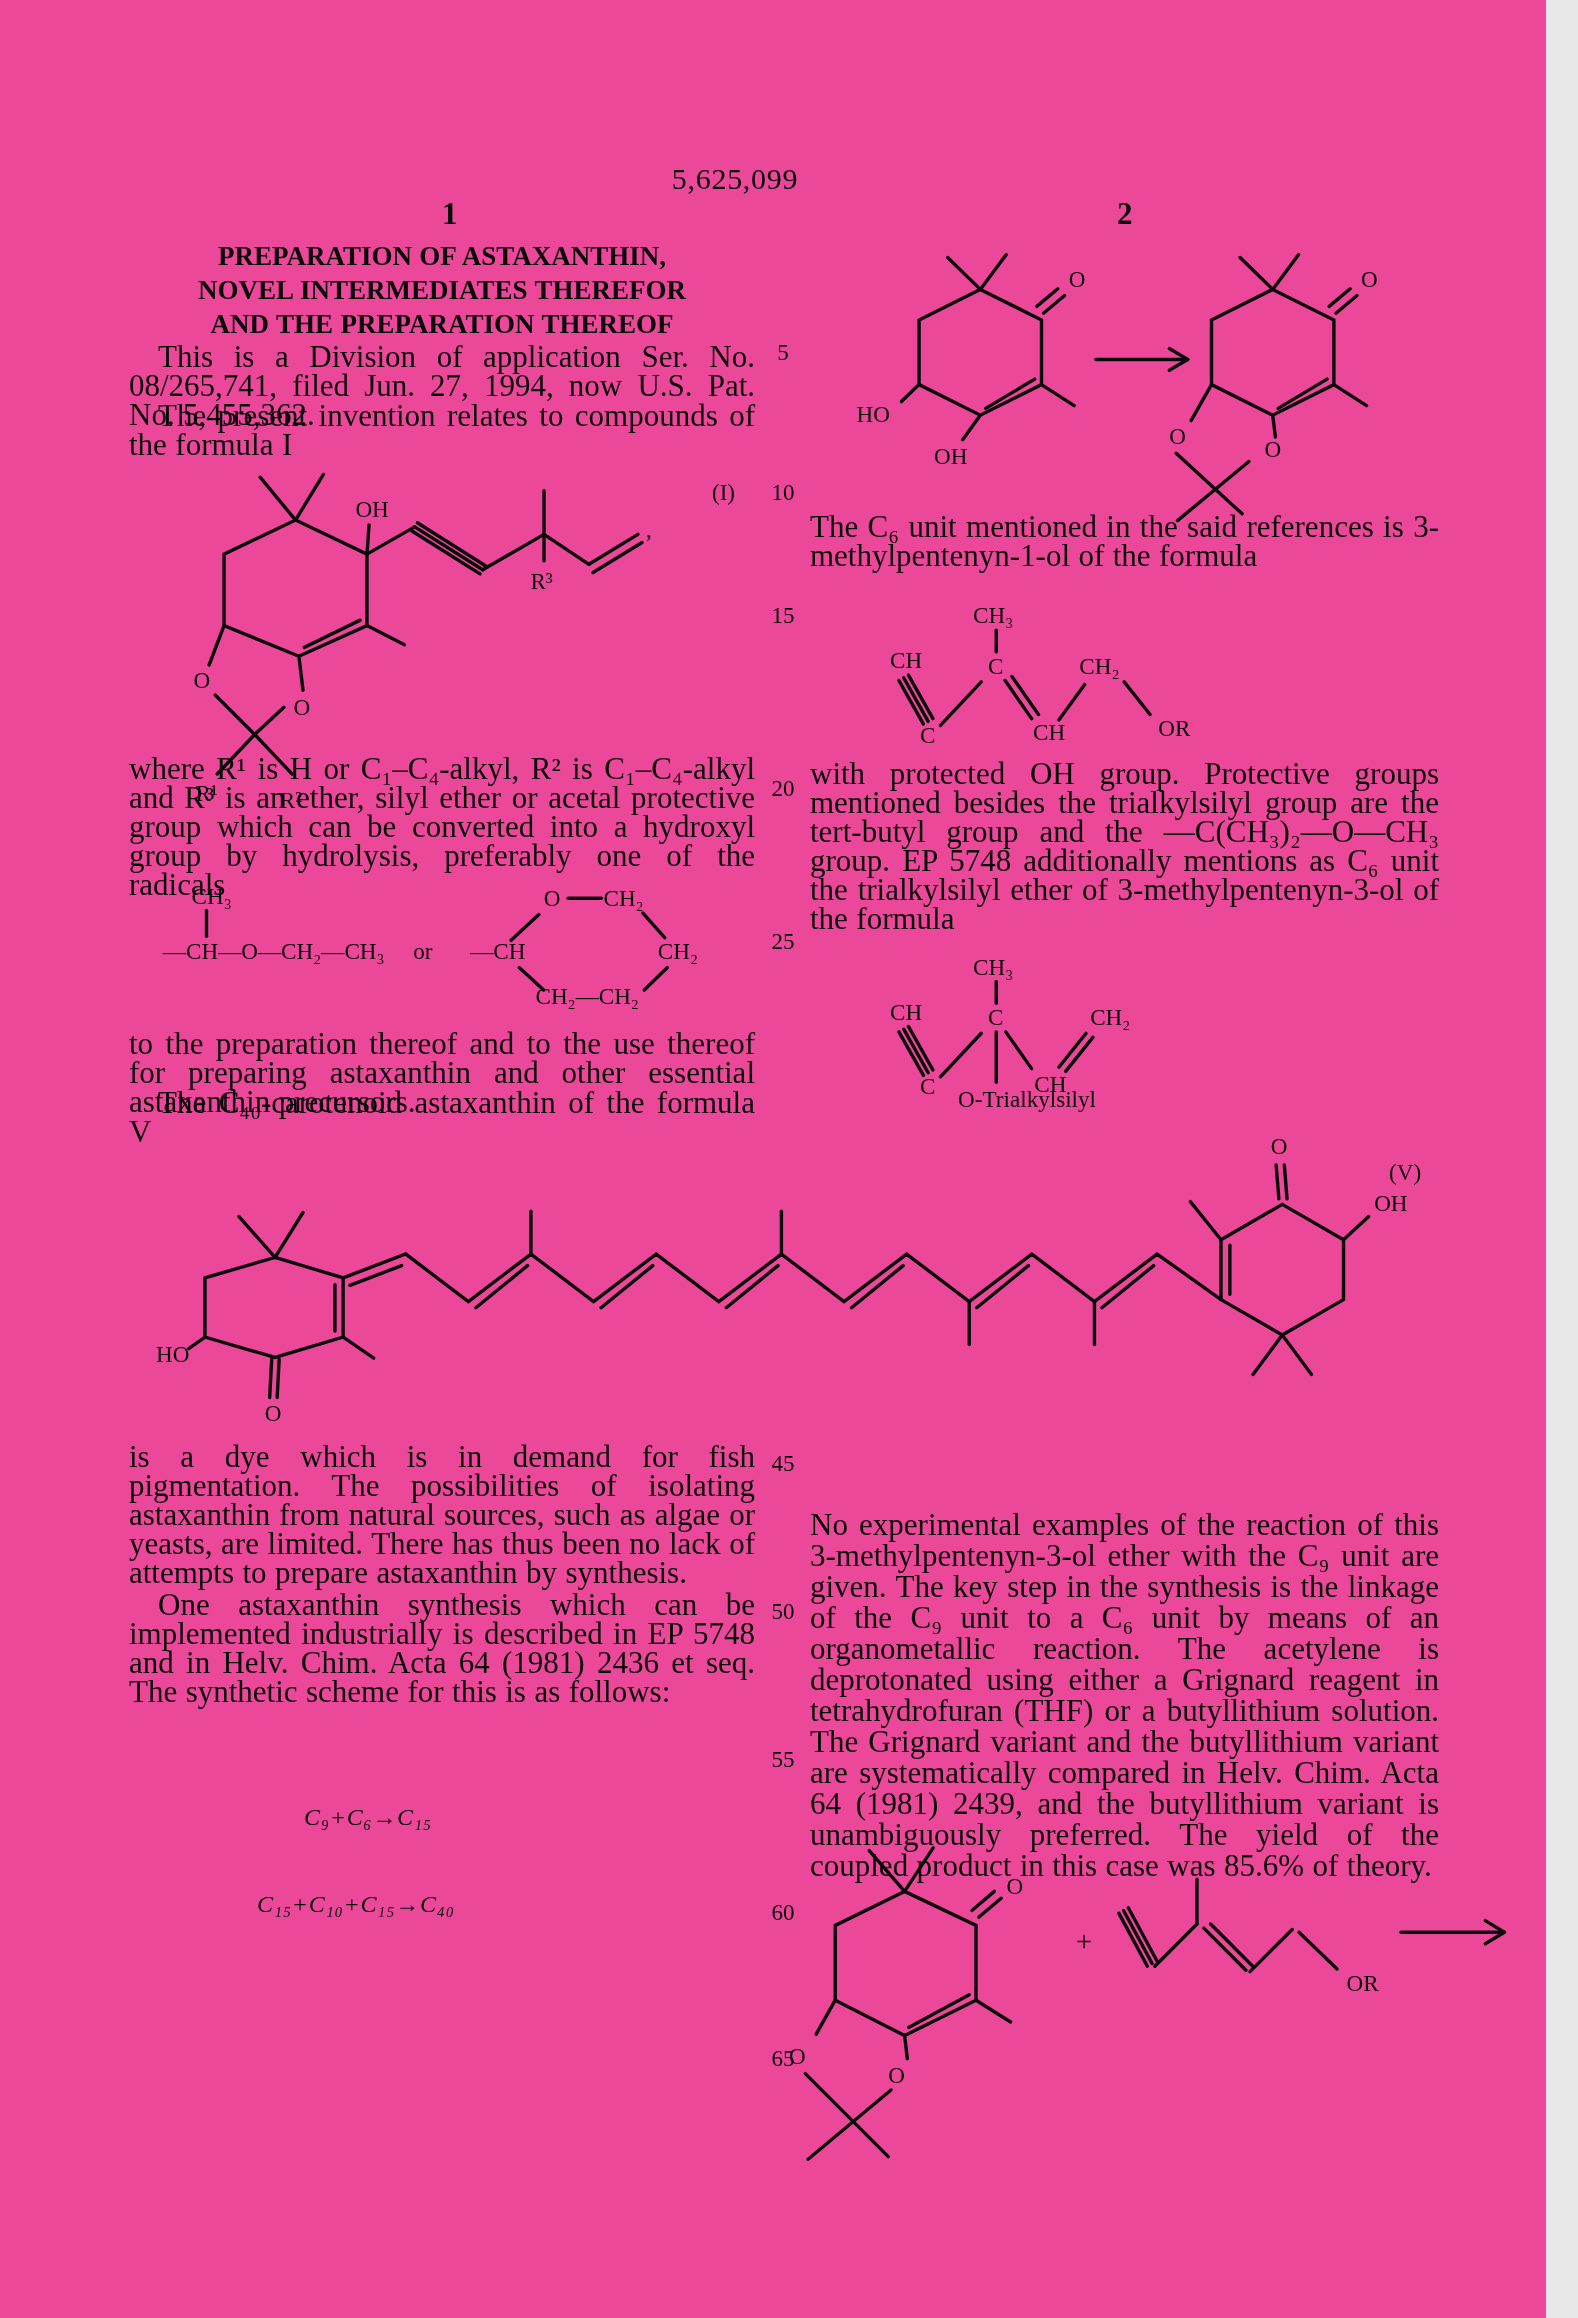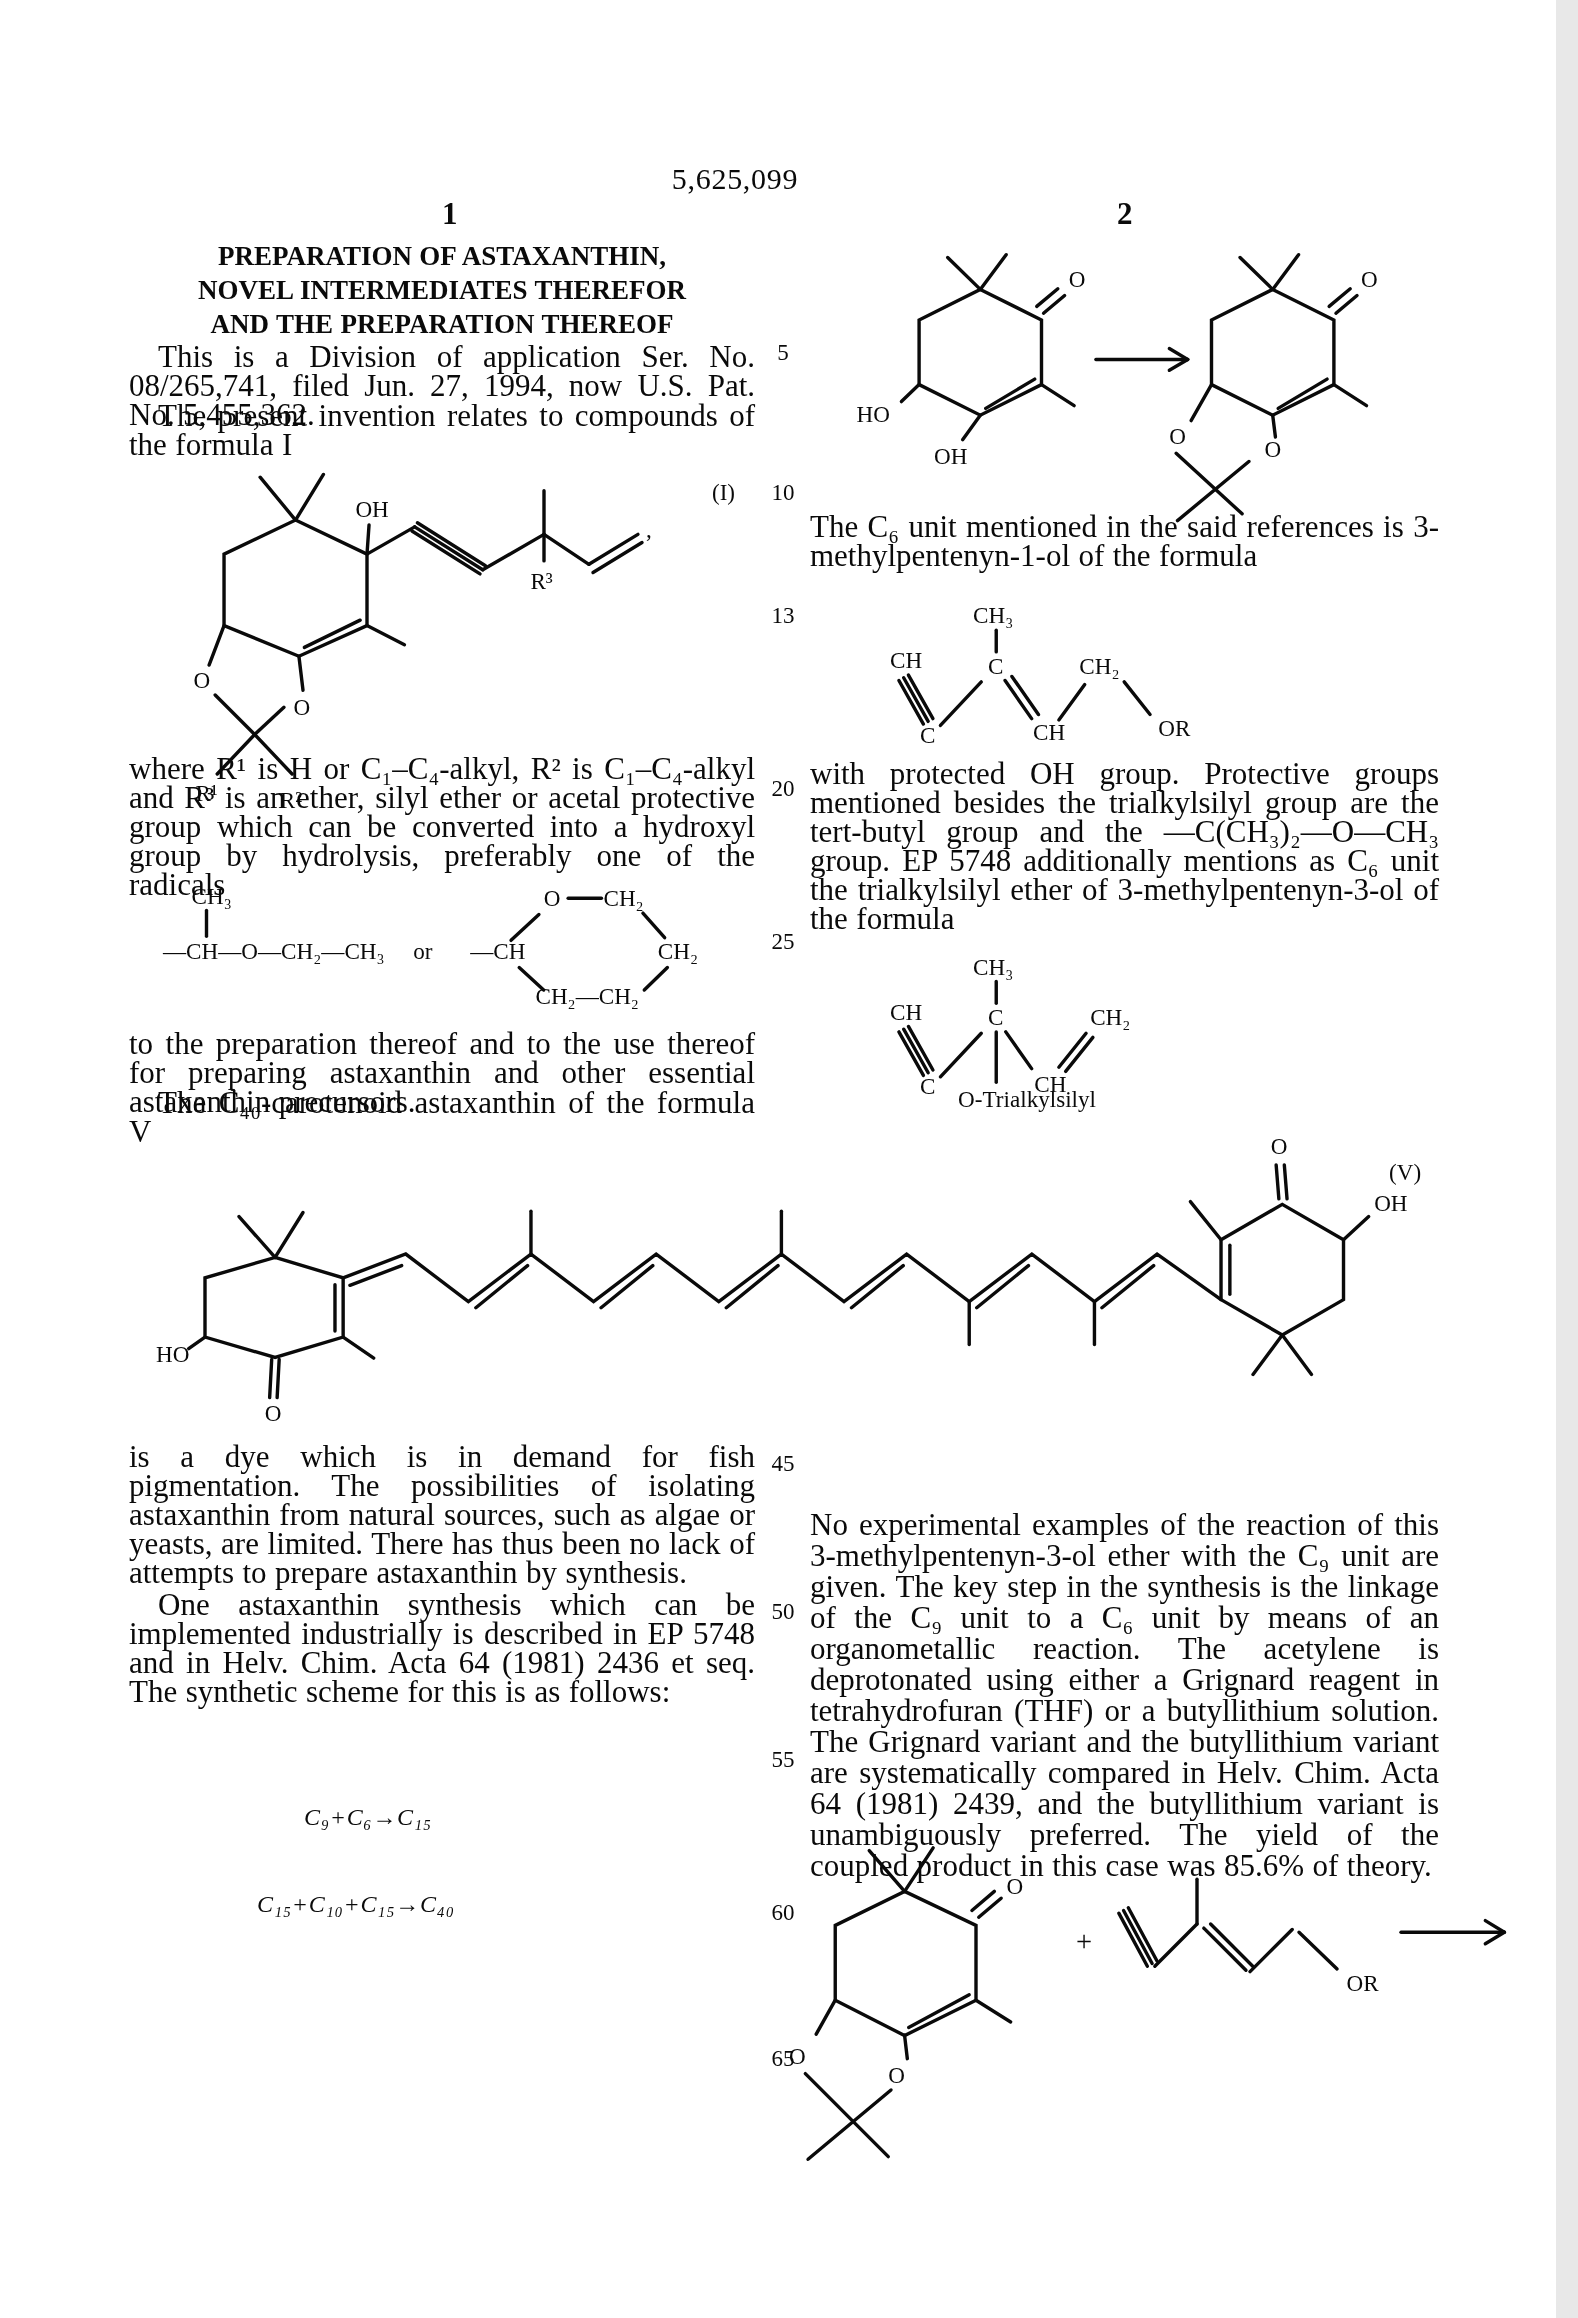--- a/index.html
+++ b/index.html
@@ -1,17 +1,17 @@
 <!DOCTYPE html>
 <html style="font-size:11px"><head>
 <meta charset="utf-8">
 <style>
   html,body{margin:0;padding:0;background:#e8e8e8;}
-  .page{position:relative;width:1546px;height:2319px;background:#ffffff;overflow:hidden;
-        font-family:"Liberation Serif","DejaVu Serif",serif;color:#0a0a0a;padding-left:10px;}
+  .page{position:relative;width:1546px;height:2319px;background:#ec4899;overflow:hidden;
+        font-family:"Liberation Serif","DejaVu Serif",serif;color:#0a0a0a;}
   .txt{position:absolute;font-size:31px;line-height:29px;text-align:justify;text-align-last:left;
        word-spacing:0.7px;}
   .indent{text-indent:29px;}
   .colL{left:129px;width:626px;}
   .colR{left:810px;width:629px;}
   .pagenum{position:absolute;font-size:30px;letter-spacing:0.7px;}
   .colnum{position:absolute;font-size:31px;font-weight:700;}
   .gutter{position:absolute;width:48px;text-align:center;font-size:23px;}
   .flabel{position:absolute;font-size:23px;}
   .schemeformula{position:absolute;font-size:24px;font-style:italic;letter-spacing:0.7px;}
@@ -41,21 +41,21 @@
   <div class="txt colL indent" style="top:1590px;">One astaxanthin synthesis which can be implemented industrially is described in EP 5748 and in Helv. Chim. Acta 64 (1981) 2436 et seq. The synthetic scheme for this is as follows:</div>
   <div class="schemeformula" style="left:257px;top:1804px;margin-left:47px;">C₉+C₆→C₁₅</div>
   <div class="schemeformula" style="left:257px;top:1891px;">C₁₅+C₁₀+C₁₅→C₄₀</div>
 
   <div class="txt colR" style="top:512px;">The C₆ unit mentioned in the said references is 3-methylpentenyn-1-ol of the formula</div>
   <div class="txt colR" style="top:759px;">with protected OH group. Protective groups mentioned besides the trialkylsilyl group are the tert-butyl group and the —C(CH₃)₂—O—CH₃ group. EP 5748 additionally mentions as C₆ unit the trialkylsilyl ether of 3-methylpentenyn-3-ol of the formula</div>
   <div class="txt colR" style="top:1509px;line-height:31px;">No experimental examples of the reaction of this 3-methylpentenyn-3-ol ether with the C₉ unit are given. The key step in the synthesis is the linkage of the C₉ unit to a C₆ unit by means of an organometallic reaction. The acetylene is deprotonated using either a Grignard reagent in tetrahydrofuran (THF) or a butyllithium solution. The Grignard variant and the butyllithium variant are systematically compared in Helv. Chim. Acta 64 (1981) 2439, and the butyllithium variant is unambiguously preferred. The yield of the coupled product in this case was 85.6% of theory.</div>
 
   <div class="gutter" style="left:759px;top:340px;">5</div>
   <div class="gutter" style="left:759px;top:480px;">10</div>
-  <div class="gutter" style="left:759px;top:603px;">13</div>
+  <div class="gutter" style="left:759px;top:603px;">15</div>
   <div class="gutter" style="left:759px;top:776px;">20</div>
   <div class="gutter" style="left:759px;top:929px;">25</div>
   <div class="gutter" style="left:759px;top:1451px;">45</div>
   <div class="gutter" style="left:759px;top:1599px;">50</div>
   <div class="gutter" style="left:759px;top:1747px;">55</div>
   <div class="gutter" style="left:759px;top:1900px;">60</div>
   <div class="gutter" style="left:759px;top:2046px;">65</div>
 
   <div class="flabel" style="left:712px;top:480px;">(I)</div>
 

